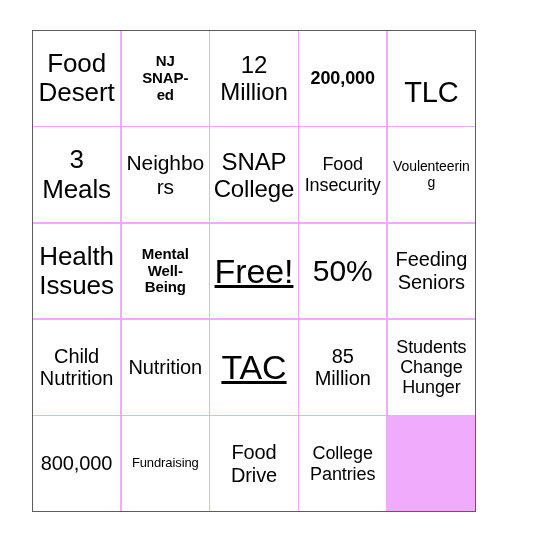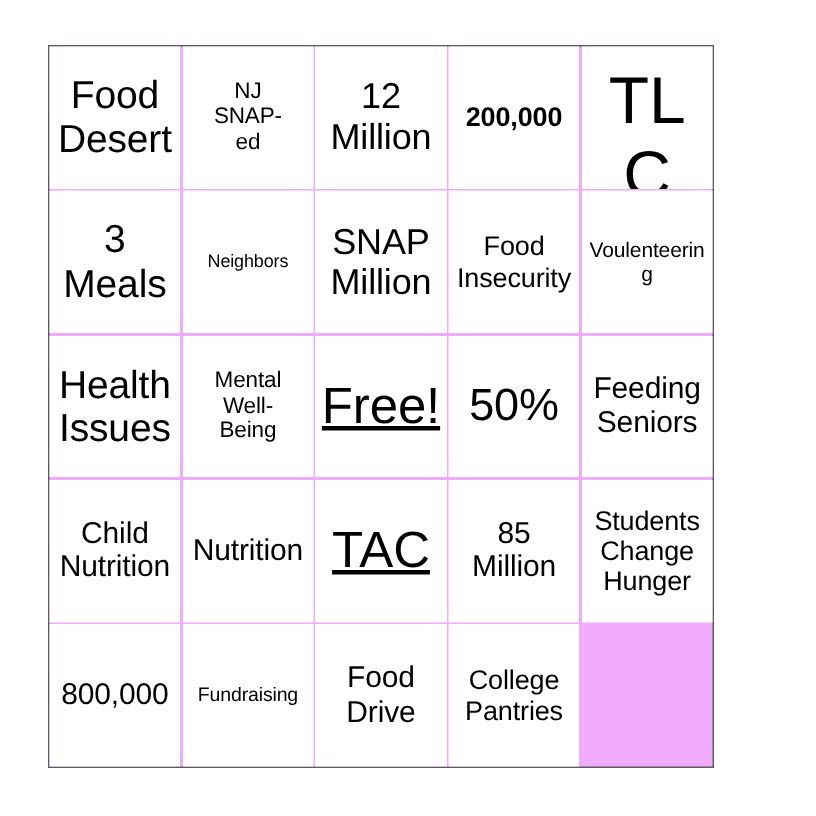--- a/index.html
+++ b/index.html
@@ -44,30 +44,30 @@
     letter-spacing: -0.1px;
   }
   .cell-text {
     display: block;
     width: 100%;
     white-space: pre-line;
   }
   
   .fs-xxs  { font-size: 14px; }
   .fs-xs   { font-size: 13px; }
-  .fs-sm   { font-size: 15px; }
-  .fs-smm  { font-size: 12px; }
+  .fs-sm   { font-size: 15px; font-weight: bold; }
+  .fs-smm  { font-size: 21px; }
   .fs-md   { font-size: 18px; }
   .fs-lg   { font-size: 20px; }
   .fs-xl   { font-size: 18px; font-weight: bold; }
   .fs-xxl  { font-size: 24px; }
   .fs-h1   { font-size: 26px; }
   .fs-h3   { font-size: 30px; }
   .fs-h4   { font-size: 34px; text-decoration: underline; }
-  .fs-h5   { font-size: 44px; margin-top: 28px; }
+  .fs-h5   { font-size: 29px; margin-top: 28px; }
 </style>
 </head>
 <body>
 
 <div id="bingo-card">
     <div class="bingo-cell">
       <span class="cell-text fs-h1">Food
 Desert</span>
     </div>
     <div class="bingo-cell">
@@ -87,21 +87,21 @@
     </div>
     <div class="bingo-cell">
       <span class="cell-text fs-h1">3
 Meals</span>
     </div>
     <div class="bingo-cell">
       <span class="cell-text fs-smm">Neighbors</span>
     </div>
     <div class="bingo-cell">
       <span class="cell-text fs-xxl">SNAP
-Million</span>
+College</span>
     </div>
     <div class="bingo-cell">
       <span class="cell-text fs-md">Food
 Insecurity</span>
     </div>
     <div class="bingo-cell">
       <span class="cell-text fs-xxs">Voulenteering</span>
     </div>
     <div class="bingo-cell">
       <span class="cell-text fs-h1">Health

